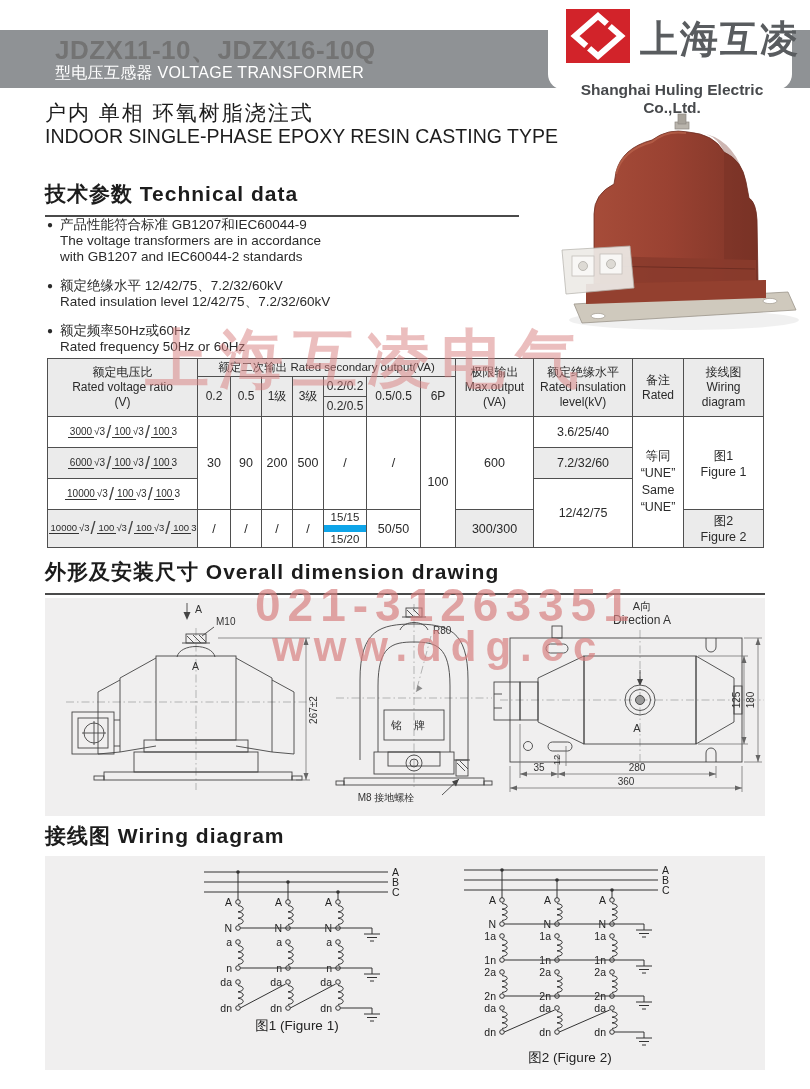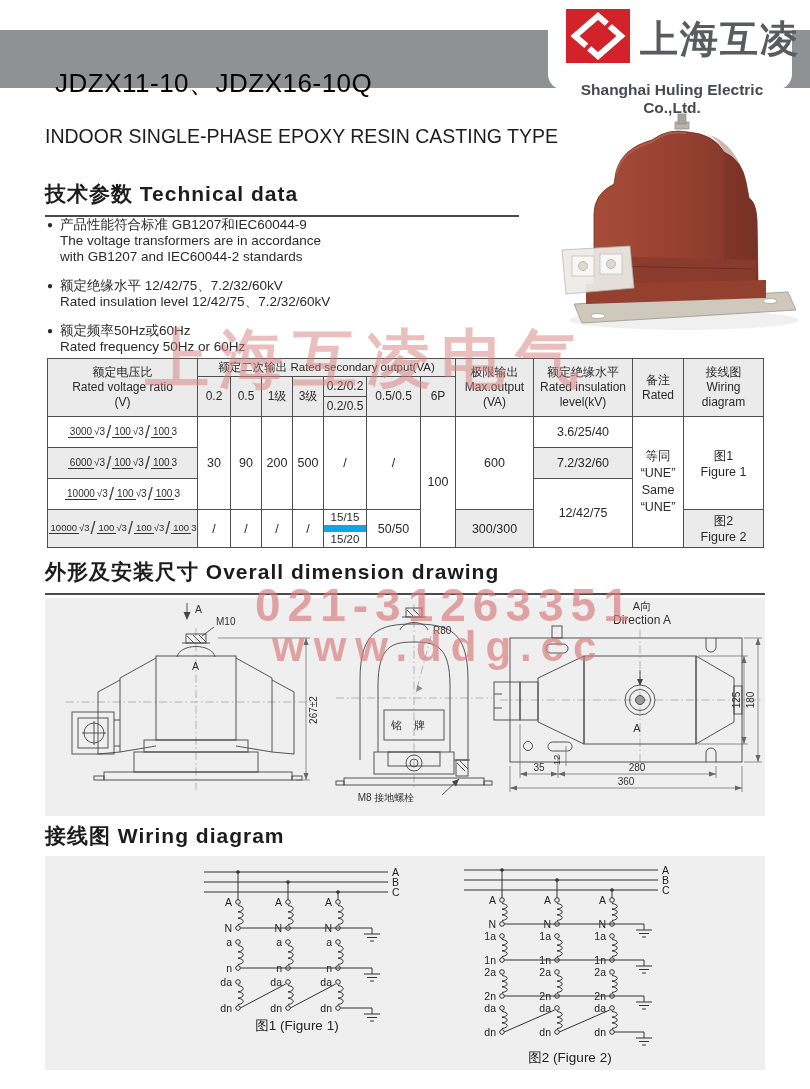--- a/index.html
+++ b/index.html
@@ -2,21 +2,21 @@
 <html><head>
 <meta charset="utf-8">
 <style>
   html,body{margin:0;padding:0;background:#ffffff;}
   body{font-family:"Liberation Sans","DejaVu Sans",sans-serif;color:#222;}
   #page{position:relative;width:810px;height:1089px;background:#fff;overflow:hidden;}
   .abs{position:absolute;}
 
   
   .banner{left:0;top:30px;width:810px;height:58px;background:#8f9295;}
-  .model{left:55px;top:33px;font-size:26px;font-weight:normal;color:#000000;letter-spacing:.5px;margin-top:33px;}
+  .model{left:55px;top:33px;font-size:26px;font-weight:bold;color:#737373;letter-spacing:.5px;}
   .typeline{left:55px;top:63px;font-size:16px;color:#fff;letter-spacing:.3px;}
   .logocard{left:548px;top:0;width:244px;height:90px;background:#fff;border-radius:0 0 16px 16px;}
   .brand{left:640px;top:14px;font-size:38px;font-weight:700;color:#595c5f;letter-spacing:2px;}
   .company{left:550px;top:65px;width:244px;text-align:center;font-size:15.5px;font-weight:600;color:#47494c;margin-top:16px;}
 
   
   .title-cn{left:45px;top:99px;font-size:21px;color:#1d1d1d;letter-spacing:2px;}
   .title-en{left:45px;top:125px;font-size:19.5px;color:#1d1d1d;}
 
   .sec{font-size:21px;color:#1c1c1c;font-weight:600;letter-spacing:1px;border-bottom:2px solid #4a4a4a;padding-bottom:7px;}
@@ -61,29 +61,31 @@
 
   svg text{font-family:"Liberation Sans","DejaVu Sans",sans-serif;}
 </style>
 </head>
 <body>
 
 <div id="page">
 
   <div class="abs banner"></div>
   <div class="abs model">JDZX11-10、JDZX16-10Q</div>
+  <div class="abs typeline">型电压互感器 VOLTAGE TRANSFORMER</div>
   <div class="abs logocard"></div>
   <svg class="abs" style="left:566px;top:9px;" width="64" height="54" viewBox="0 0 64 54">
     <rect x="0" y="0" width="64" height="54" fill="#d2232a"></rect>
     <path d="M32 7 L55 27 L32 47 L9 27 Z" fill="none" stroke="#ffffff" stroke-width="6"></path>
     <line x1="18" y1="42" x2="46" y2="12" stroke="#d2232a" stroke-width="4"></line>
   </svg>
   <div class="abs brand">上海互凌</div>
   <div class="abs company">Shanghai Huling Electric Co.,Ltd.</div>
 
+  <div class="abs title-cn">户内 单相 环氧树脂浇注式</div>
   <div class="abs title-en">INDOOR SINGLE-PHASE EPOXY RESIN CASTING TYPE</div>
 
   <div class="abs sec sec1">技术参数  Technical data</div>
 
   <div class="abs bullets">
     <div class="bullet">
       <div class="cn"><span class="dot">●</span><span>产品性能符合标准 GB1207和IEC60044-9</span></div>
       <div class="en">The voltage transformers are in accordance</div>
       <div class="en">with GB1207 and IEC60044-2 standards</div>
     </div>

